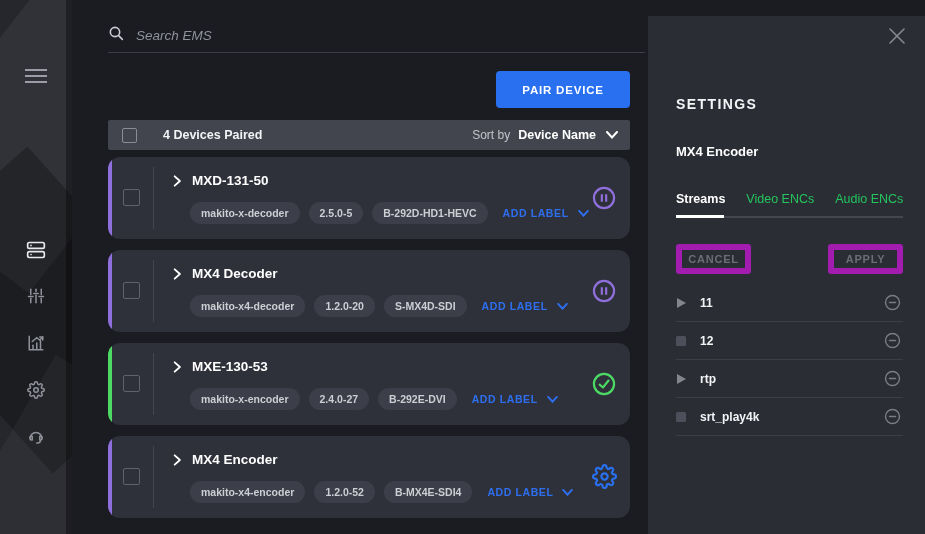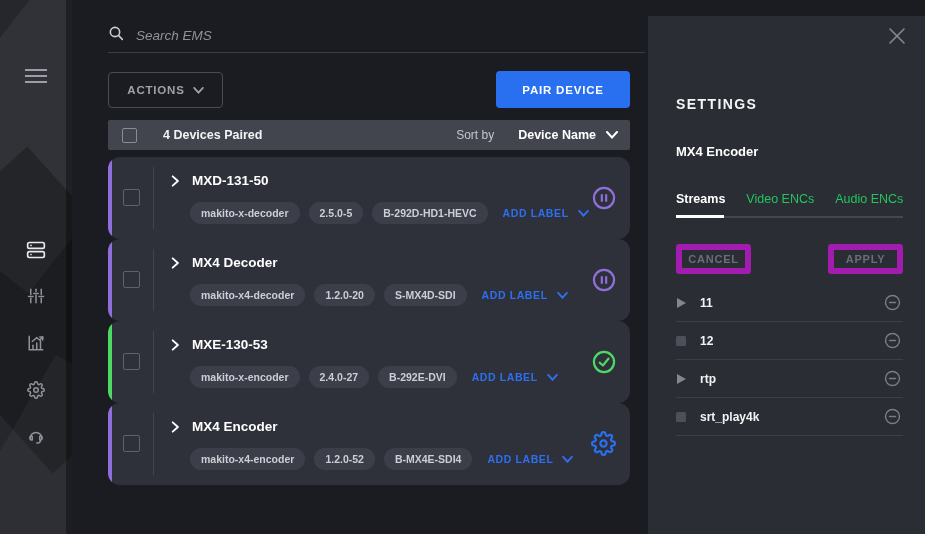--- a/index.html
+++ b/index.html
@@ -34,27 +34,27 @@
     letter-spacing:0.8px; display:flex; align-items:center; justify-content:center; gap:8px; cursor:pointer;
     font-family:"Liberation Sans",sans-serif; }
   #pair-btn { position:absolute; right:0; top:0; width:134px; height:37px; background:#2970f0;
     border:none; border-radius:4px; color:#ffffff; font-size:11.5px; font-weight:bold; letter-spacing:0.8px;
     cursor:pointer; font-family:"Liberation Sans",sans-serif; }
 
   #list-header { position:absolute; left:36px; top:120px; width:522px; height:30px; background:#43454e;
     border-radius:2px; display:flex; align-items:center; }
   .hdr-checkbox { width:15px; height:15px; border:1px solid #8a8d94; border-radius:2px; margin-left:14px; cursor:pointer; }
   #hdr-count { color:#f2f3f5; font-size:12.5px; font-weight:bold; margin-left:26px; }
-  #hdr-sort { margin-left:auto; display:flex; align-items:center; gap:24px; margin-right:12px; }
+  #hdr-sort { margin-left:auto; display:flex; align-items:center; gap:8px; margin-right:12px; }
   #sort-by-label { color:#c3c5cc; font-size:12px; }
   #sort-value { color:#ffffff; font-size:12.5px; font-weight:bold; cursor:pointer; display:flex; align-items:center; gap:10px; }
 
   #device-list { position:absolute; left:36px; top:157px; width:522px; }
   .device-row { position:relative; width:522px; height:82px; background:#2f313a; border-radius:12px;
-    overflow:hidden; }
+    margin-bottom:11px; overflow:hidden;text-align:right; }
   .row-stripe { position:absolute; left:0; top:0; width:4px; height:82px; }
   .row-checkbox { position:absolute; left:15px; top:32px; width:17px; height:17px;
     border:1px solid #5f626b; border-radius:2px; background:transparent; cursor:pointer; }
   .row-divider { position:absolute; left:45px; top:10px; width:1px; height:62px; background:#43454e; }
   .row-expand { position:absolute; left:60px; top:17px; width:16px; height:16px; cursor:pointer; }
   .row-title { position:absolute; left:84px; top:16px; color:#ffffff; font-size:13.5px; font-weight:bold; }
   .row-badges { position:absolute; left:82px; top:45px; display:flex; align-items:center; gap:9px; }
   .badge { background:#3c3f49; color:#ccced4; font-size:10.5px; font-weight:bold; padding:5px 11px;
     border-radius:11px; white-space:nowrap; }
   .add-label { color:#2d6ff0; font-size:10.5px; font-weight:bold; letter-spacing:0.6px; margin-left:6px;
@@ -159,26 +159,20 @@
       <span>
         <svg width="16" height="16" viewBox="0 0 24 24" fill="none" stroke="#c9ccd3" stroke-width="2.4" stroke-linecap="round">
           <circle cx="10.5" cy="10.5" r="7"></circle>
             <line x1="16" y1="16" x2="21.5" y2="21.5"></line>
           </svg>
       </span>
       <input id="search-input" type="text" placeholder="Search EMS" style="">
     </div>
 
     <div id="toolbar">
-      <button id="actions-btn">
-        <span>ACTIONS</span>
-        <svg width="11" height="7" viewBox="0 0 12 8" fill="none" stroke="#9ea1aa" stroke-width="2" stroke-linecap="round">
-            <polyline points="1,1 6,6.5 11,1"></polyline>
-          </svg>
-      </button>
       <button id="pair-btn">PAIR DEVICE</button>
     </div>
 
     <div id="list-header">
       <div class="hdr-checkbox"></div>
       <span id="hdr-count">4 Devices Paired</span>
       <div id="hdr-sort">
         <span id="sort-by-label">Sort by</span>
         <span id="sort-value">
           <span>Device Name</span>

